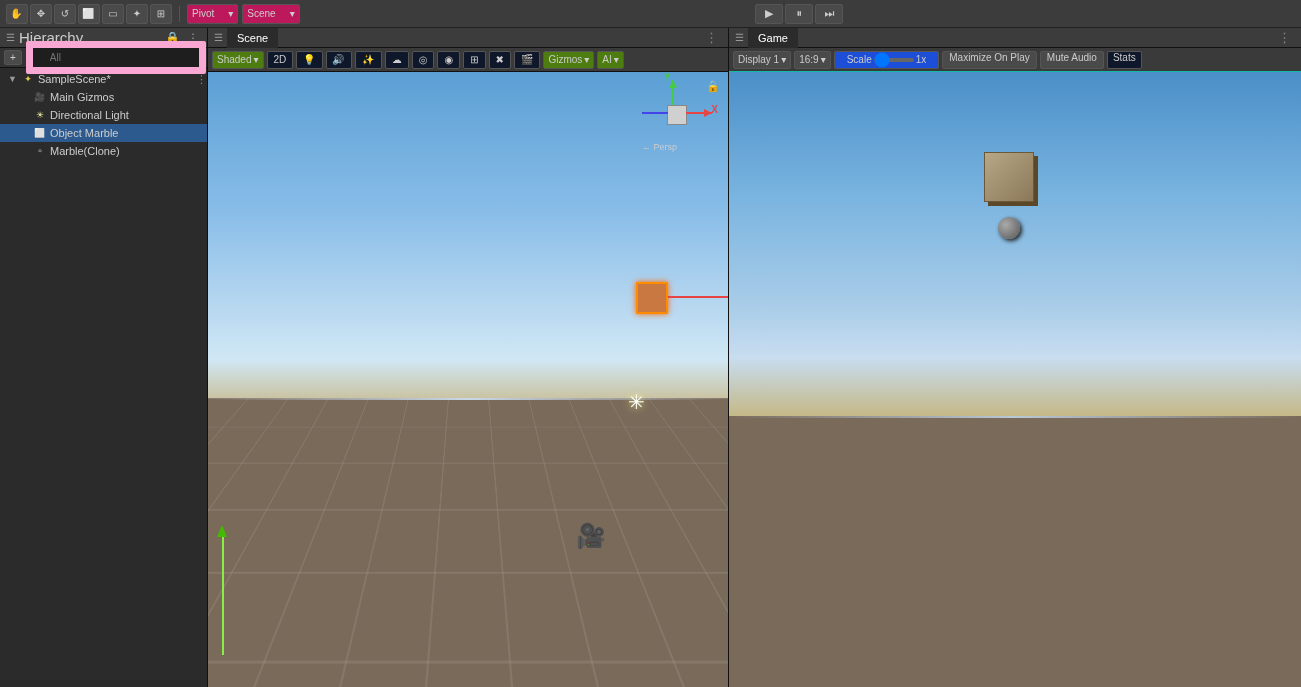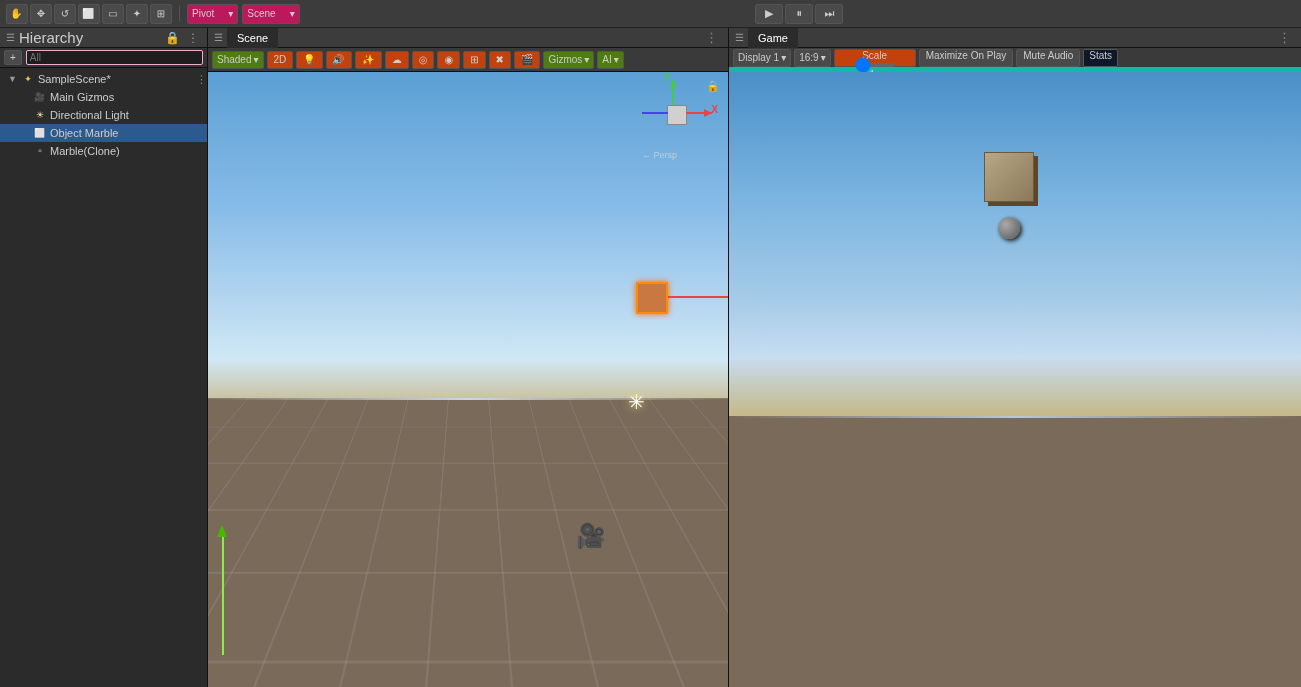--- a/index.html
+++ b/index.html
@@ -122,26 +122,26 @@
       font-size: 10px;
       color: #ccc;
       background: #4a4a4a;
       border: 1px solid #555;
       border-radius: 2px;
       padding: 1px 5px;
       cursor: pointer;
     }
     .search-box {
       flex: 1;
-      height: 15px;
+      height: 33px;
       background: #1e1e1e;
-      border: 1px solid #f9a8d4;
-      color: #ccc;
-      font-size: 10px;
-      padding: 0 3px;
+      border: 7px solid #f9a8d4;
+      color: #ccc;
+      font-size: 10px;
+      padding: 0 17px;
       border-radius: 2px;
       outline: none;
     }
     .hierarchy-content {
       flex: 1;
       overflow-y: auto;
       padding: 2px 0;
     }
     .hier-item {
       height: 18px;
@@ -195,21 +195,21 @@
       height: 24px;
       background: #3a3a3a;
       display: flex;
       align-items: center;
       padding: 0 4px;
       gap: 3px;
       border-bottom: 1px solid #111;
     }
     .scene-tb-btn {
       height: 18px;
-      background: #c2410c;
+      background: #0f172a;
       border: 1px solid #555;
       border-radius: 2px;
       padding: 0 6px;
       cursor: pointer;
       color: #ccc;
       font-size: 10px;
       display: flex;
       align-items: center;
       gap: 2px;
     }
@@ -325,21 +325,21 @@
       top: -8px; left: 22px;
       color: #44cc44; font-size: 10px; font-weight: bold;
     }
     .gizmo-x-label {
       position: absolute;
       top: 24px; right: -6px;
       color: #e84444; font-size: 10px; font-weight: bold;
     }
     .gizmo-persp {
       position: absolute;
-      bottom: 0; left: 0;
+      bottom: 8px; left: 0;
       font-size: 9px;
       color: #ccc;
     }
 
     
     .scene-object-spawner {
       position: absolute;
       top: 210px;
       left: 428px;
       width: 32px;
@@ -405,21 +405,21 @@
       gap: 4px;
       border-bottom: 1px solid #111;
     }
     .game-toolbar {
       height: 24px;
       background: #3a3a3a;
       display: flex;
       align-items: center;
       padding: 0 4px;
       gap: 3px;
-      border-bottom: 5px solid #14b8a6;
+      border-bottom: 1px solid #14b8a6;
     }
     .game-content {
       flex: 1;
       position: relative;
       overflow: hidden;
     }
     .game-viewport {
       width: 100%;
       height: 100%;
       position: relative;
@@ -482,31 +482,30 @@
     }
     .panel-options-btn {
       margin-left: auto;
       cursor: pointer;
       color: #888;
       font-size: 13px;
       padding: 0 4px;
     }
     .game-tb-btn {
       height: 18px;
-      background: #c2410c;
-      border: 1px solid #555;
-      border-radius: 2px;
-      padding: 0 20px;
+      background: #1d4ed8;
+      border: 1px solid #555;
+      border-radius: 2px;
+      padding: 0 12px;
       cursor: pointer;
       color: #ccc;
       font-size: 10px;
       display: flex;
       align-items: center;
       gap: 2px;
-      flex-direction: column;
     }
     .game-tb-dropdown {
       height: 18px;
       background: #4a4a4a;
       border: 1px solid #555;
       border-radius: 2px;
       padding: 0 4px;
       cursor: pointer;
       color: #ccc;
       font-size: 10px;

